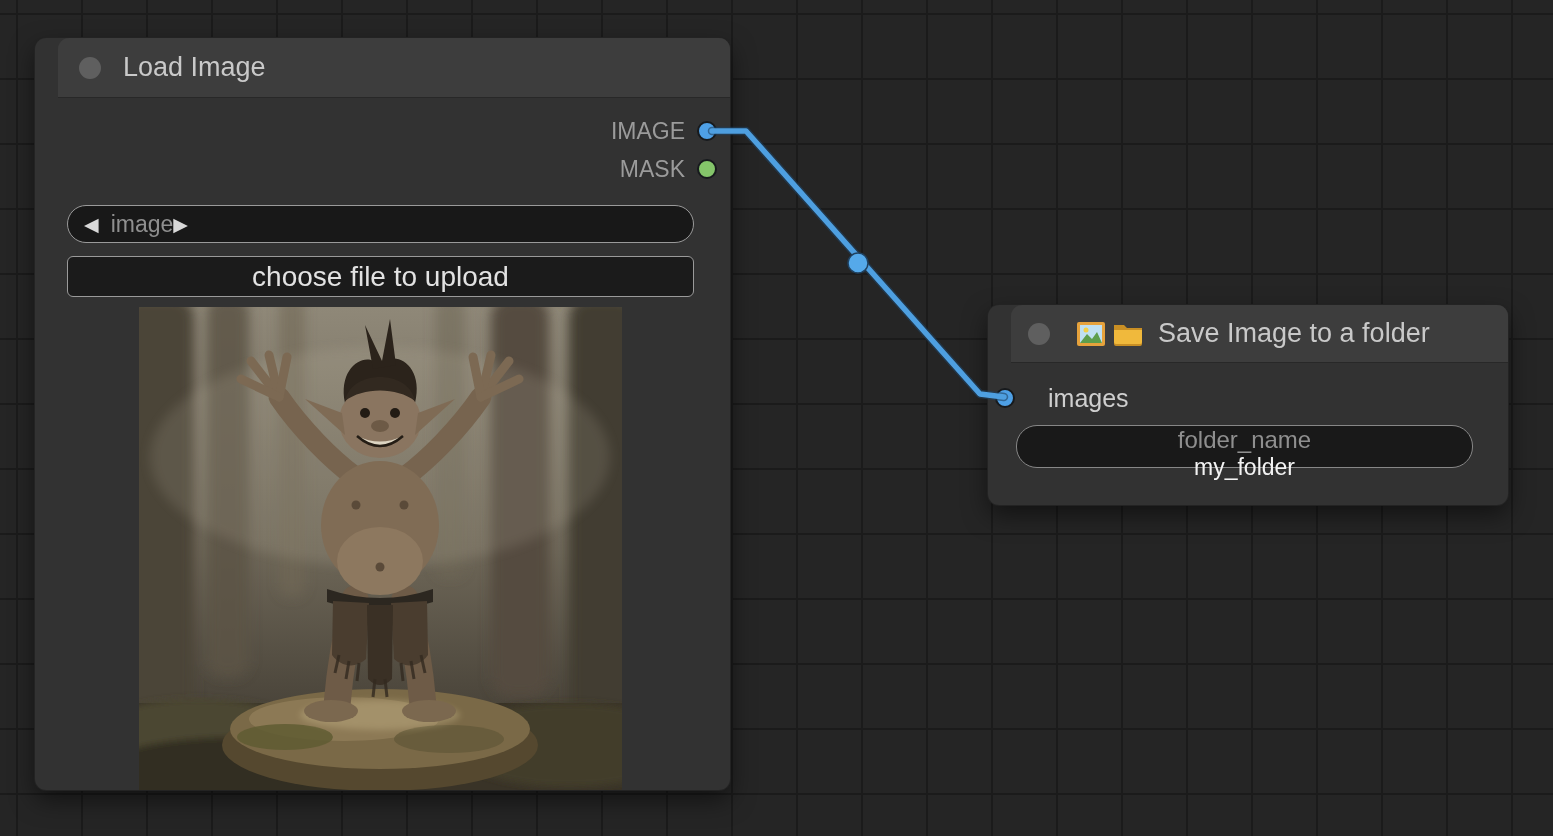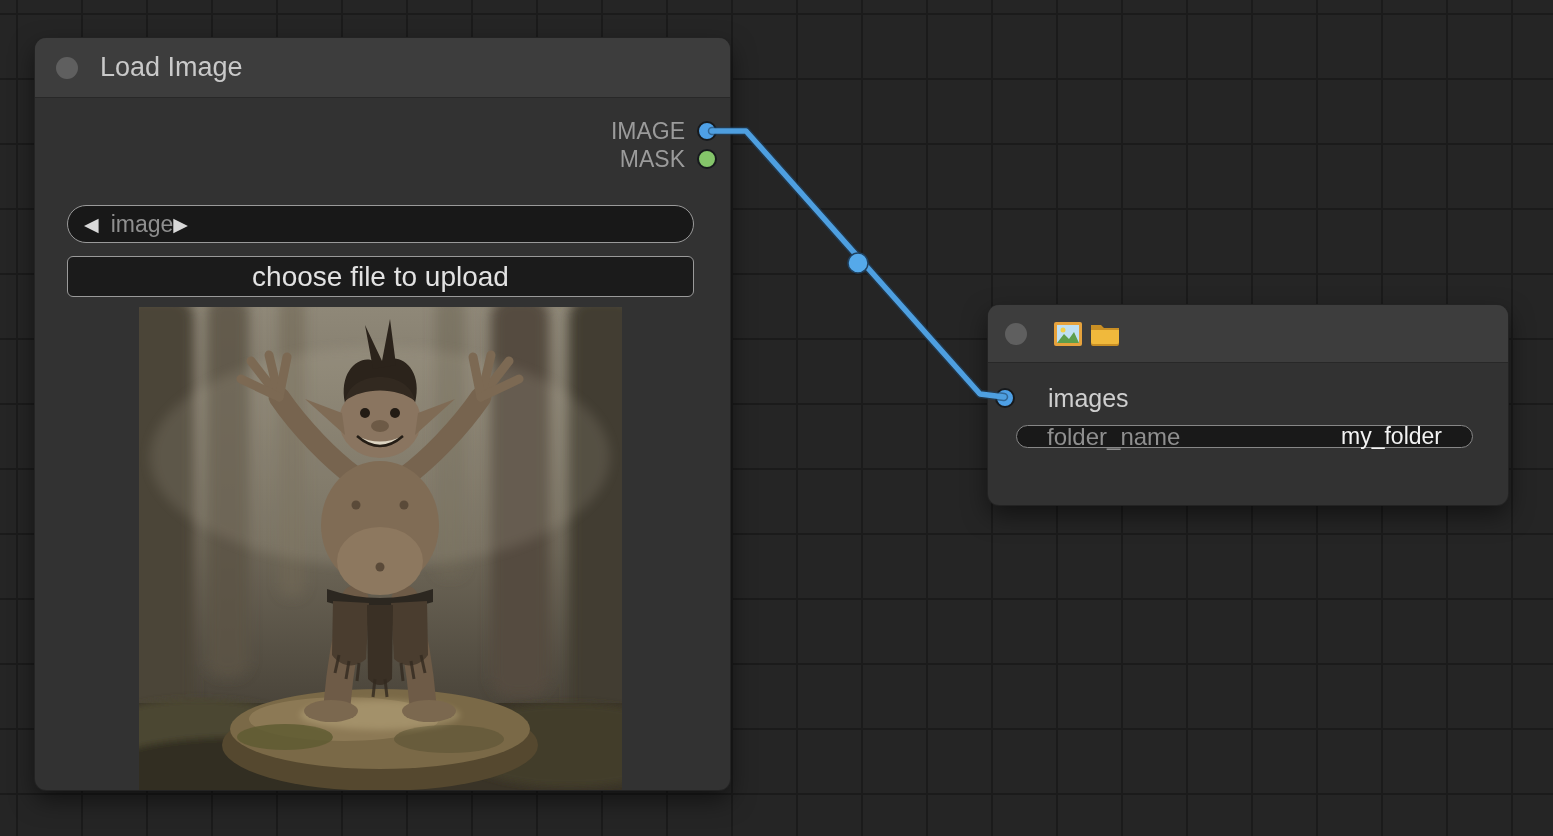--- a/index.html
+++ b/index.html
@@ -19,20 +19,21 @@
     background-position: 16px 13px;
     overflow: hidden;
   }
 
   
   .node {
     position: absolute;
     background: #323232;
     border-radius: 11px;
     box-shadow: 0 0 0 1px #232323, 0 10px 24px rgba(0,0,0,.5);
+    padding-left: 23px;
   }
   .title-bar {
     display: flex;
     align-items: center;
     background: #3d3d3d;
     border-radius: 11px 11px 0 0;
     border-bottom: 1px solid #282828;
   }
   .title-dot {
     width: 22px; height: 22px;
@@ -53,21 +54,21 @@
 
   .out-row {
     position: absolute;
     right: 13px;
     height: 26px;
     display: flex;
     align-items: center;
     gap: 12px;
   }
   .out-row.image { top: 80px; }
-  .out-row.mask  { top: 108px; margin-left: 12px; }
+  .out-row.mask  { top: 118px; margin-left: 12px; }
   .port-label { color: #9b9b9b; font-size: 23px; line-height: 26px; }
   .port-dot {
     width: 20px; height: 20px;
     border-radius: 50%;
     border: 2px solid #171a1d;
     flex: 0 0 auto;
   }
   .port-dot.blue  { background: #4ea0e6; }
   .port-dot.green { background: #84c56a; }
 
@@ -133,28 +134,29 @@
     left: 40px; top: 80px;
     height: 26px; line-height: 26px;
     color: #cfcfcf;
     font-size: 25px;
     margin-left: 20px;
   }
 
   .folder-widget {
     position: absolute;
     left: 28px; top: 120px;
-    width: 457px; height: 23px;
+    width: 457px; height: 43px;
     background: #191919;
     border: 1.5px solid #878787;
     border-radius: 21px;
     display: flex;
     align-items: center;
     justify-content: space-between;
     padding: 0 30px;
+    flex-direction: column;
   }
   .folder-label { color: #8f8f8f; font-size: 24px; }
   .folder-value { color: #f3f3f3; font-size: 23px; }
 
   
   .link-layer {
     position: absolute;
     left: 0; top: 0;
     width: 1553px; height: 836px;
     pointer-events: none;
@@ -288,20 +290,21 @@
           <circle cx="10" cy="10" r="2.5" fill="#f2d049"></circle>
           <path d="M4,23 L11,14 L16,19 L21,12 L26,23 Z" fill="#5d9e4c"></path>
         </svg>
       </span>
       <span class="title-icon">
         <svg width="32" height="26" viewBox="0 0 32 26">
           <path d="M2,4 h10 l3,3 h15 v16 a2,2 0 0 1 -2,2 h-24 a2,2 0 0 1 -2,-2 Z" fill="#c98f24"></path>
           <path d="M2,9 h28 v12 a2,2 0 0 1 -2,2 h-24 a2,2 0 0 1 -2,-2 Z" fill="#f0b93c"></path>
         </svg>
       </span>
+      <span class="node-title">Save Image to a folder</span>
     </div>
 
     <span class="port-dot blue input-port"></span>
     <span class="input-label">images</span>
 
     <div class="folder-widget">
       <span class="folder-label">folder_name</span>
       <span class="folder-value">my_folder</span>
     </div>
   </div>

